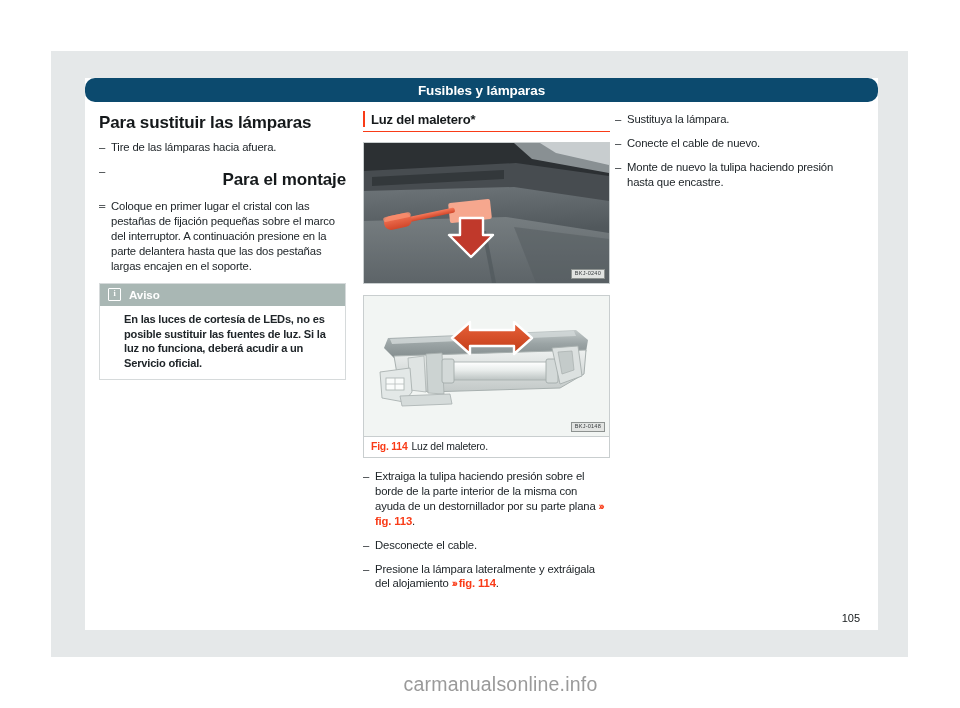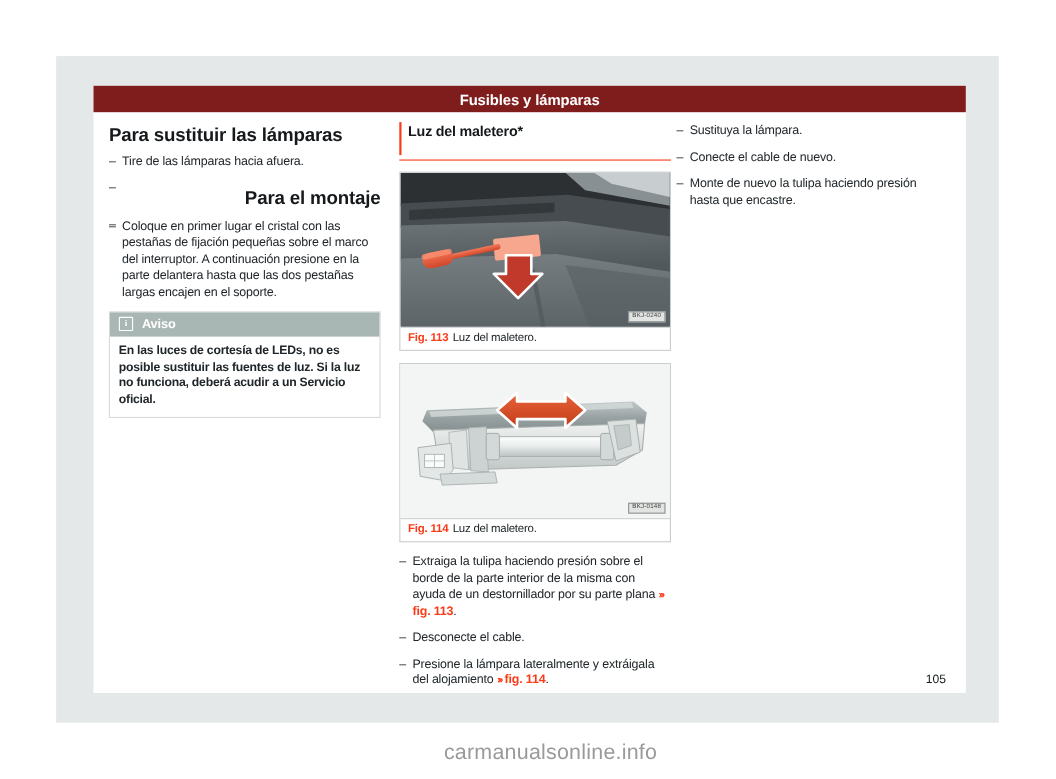--- a/index.html
+++ b/index.html
@@ -31,28 +31,29 @@
     height: 552px;
     background: #ffffff;
   }
   
   #header-band {
     position: absolute;
     left: 0px;
     top: 0px;
     width: 793px;
     height: 24px;
-    background: #7f1d1d;
+    background: #0c4a6e;
     color: #ffffff;
     font-size: 13.5px;
     font-weight: bold;
     letter-spacing: -0.1px;
     display: flex;
     align-items: center;
     justify-content: center;
+    border-radius: 10px;
   }
   
   #columns {
     position: absolute;
     left: 0px;
     top: 34px;
     width: 793px;
     height: 518px;
   }
   .col {
@@ -104,21 +105,21 @@
   
   .section-title-wrap {
     margin: 0 0 10px 0;
   }
   .section-title {
     position: relative;
     font-size: 13px;
     font-weight: bold;
     color: #15191b;
     padding-left: 8px;
-    padding-bottom: 18px;
+    padding-bottom: 4px;
     letter-spacing: -0.2px;
     border-bottom: 1.4px solid #f93b17;
   }
   .section-title::before {
     content: "";
     position: absolute;
     left: 0;
     top: -1px;
     bottom: 4px;
     width: 2.4px;
@@ -154,20 +155,21 @@
     font-family: "Liberation Serif", serif;
     flex: 0 0 auto;
   }
   .note-body {
     font-size: 11.1px;
     font-weight: bold;
     color: #20262a;
     line-height: 1.33;
     padding: 6px 8px 8px 8px;
     letter-spacing: -0.2px;
+    margin-left: 16px;
   }
 
   
   .figure {
     border: 1px solid #c9cecf;
     background: #ffffff;
     margin-bottom: 11px;
   }
   .fig-image {
     position: relative;
@@ -313,23 +315,20 @@
             <g transform="rotate(-12 60 76)">
               <rect x="46" y="71" width="46" height="5" rx="2" fill="url(#g113tool)"></rect>
               <rect x="20" y="66" width="28" height="14" rx="7" fill="url(#g113tool)"></rect>
               <rect x="20" y="66" width="28" height="5" rx="3" fill="#f79070" opacity="0.8"></rect>
             </g>
             <g>
               <path d="M96 75 L119 75 L119 92 L129 92 L107 114 L85 92 L96 92 Z" fill="#c0392b" stroke="#ffffff" stroke-width="2.4" stroke-linejoin="round"></path>
             </g>
           </svg>
           <span class="fig-code">BKJ-0240</span>
-        </div>
-        <div class="fig-caption">
-          <span class="fig-num">Fig. 113</span><span>Luz del maletero.</span>
         </div>
       </div>
 
       <div class="figure">
         <div class="fig-image" style="background:#f0f3f1;">
           <svg viewBox="0 0 245 140" width="100%" height="100%" preserveAspectRatio="none">
             <defs>
               <linearGradient id="g114lens" x1="0" y1="0" x2="0" y2="1">
                 <stop offset="0" stop-color="#c2c9c9"></stop>
                 <stop offset="0.5" stop-color="#9aa3a4"></stop>

